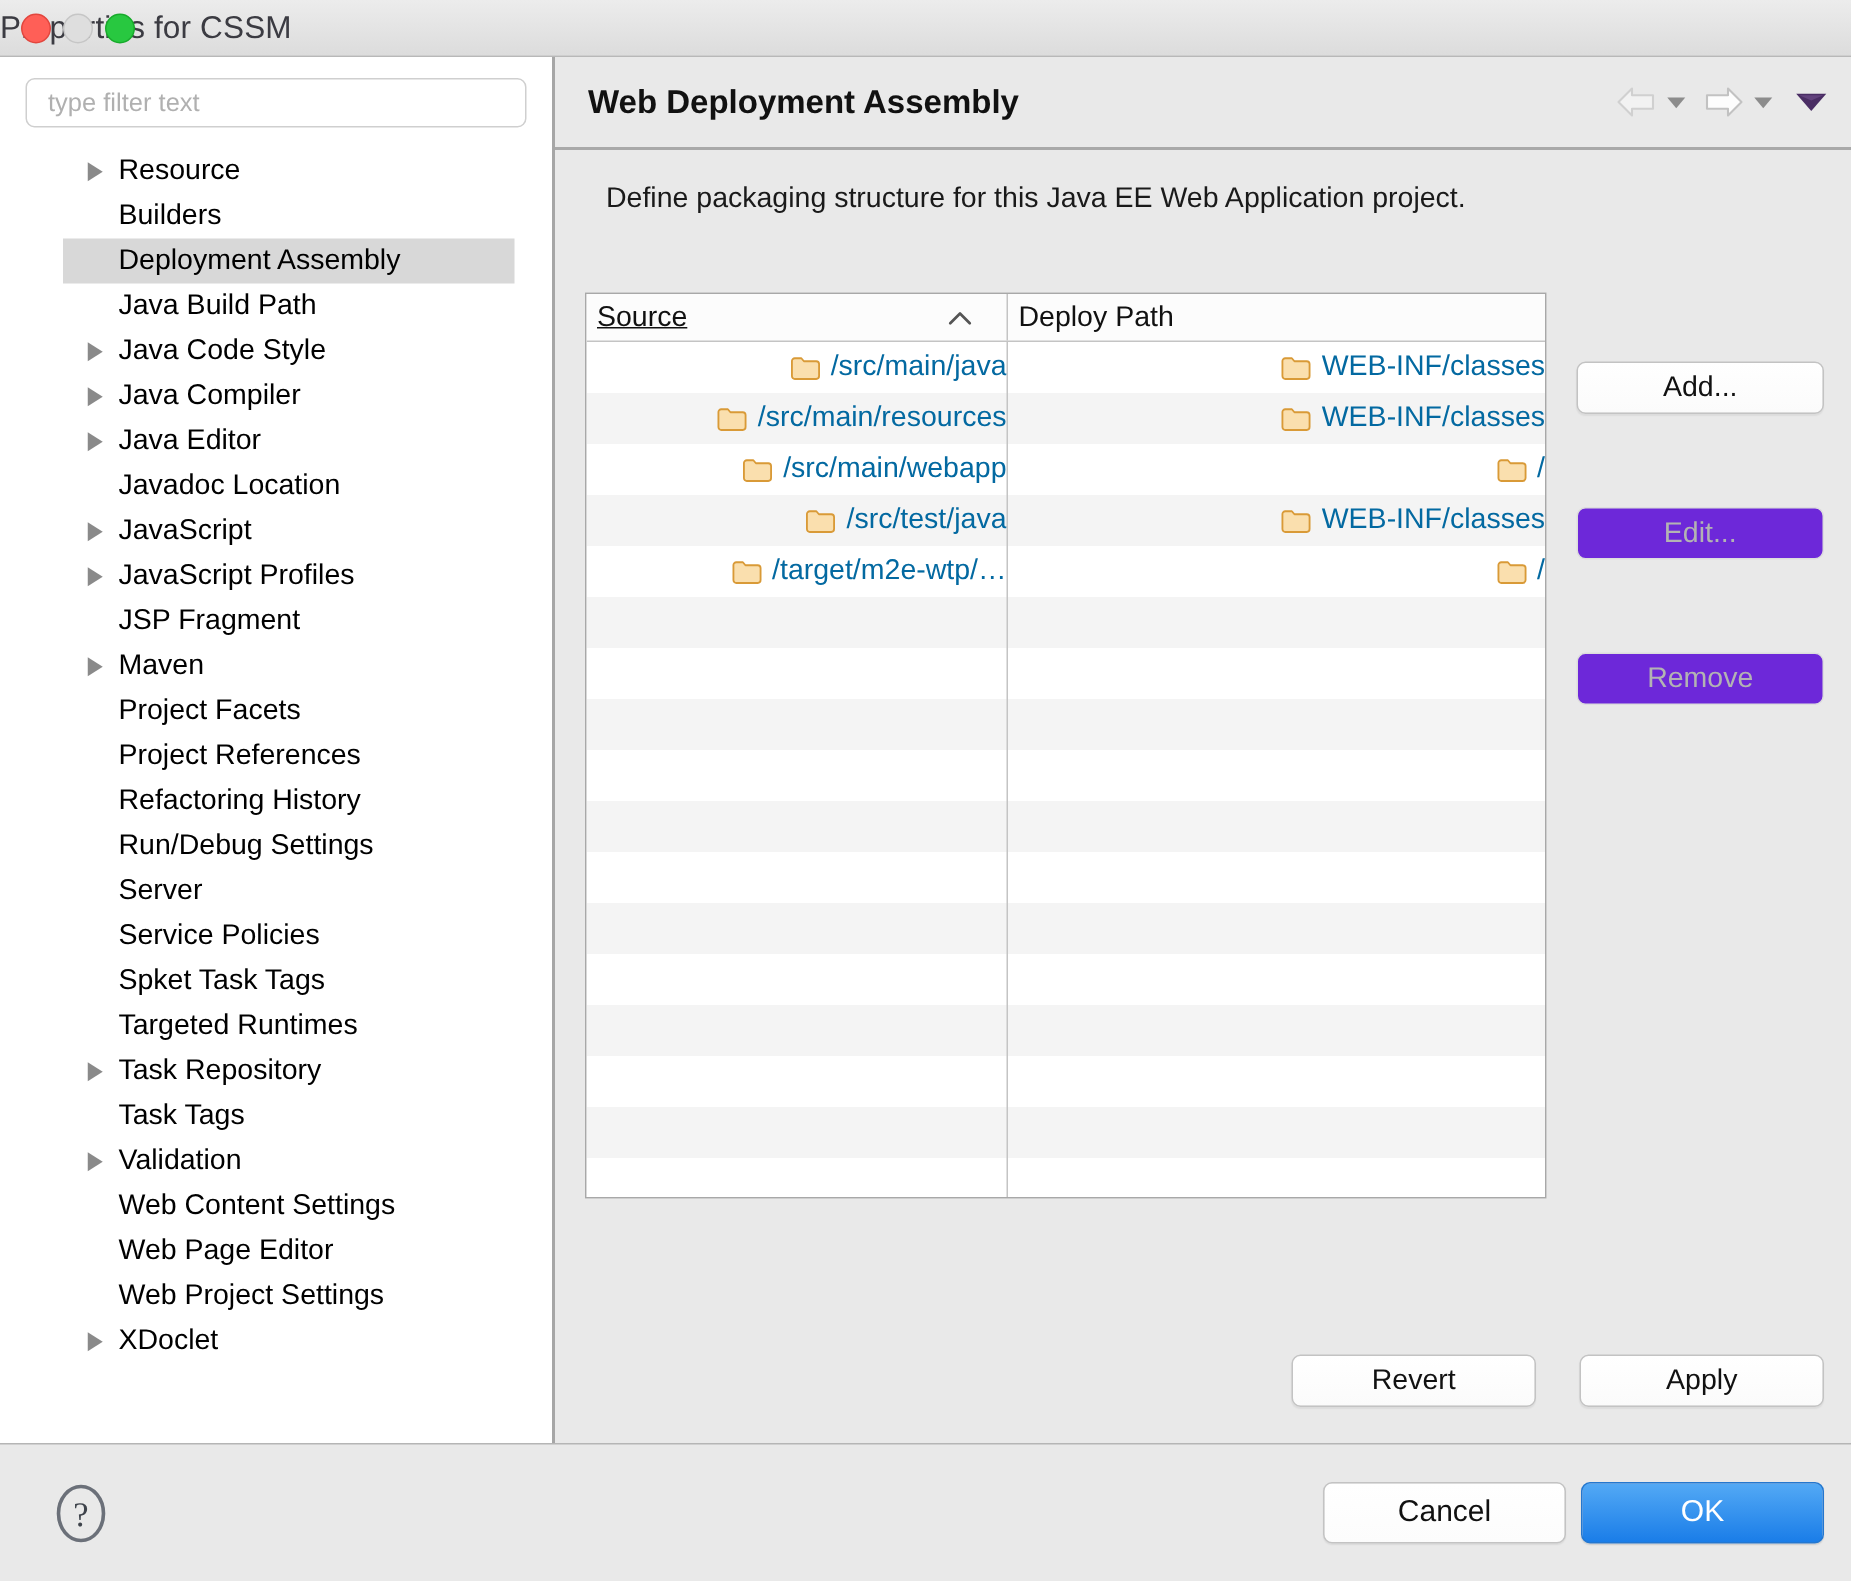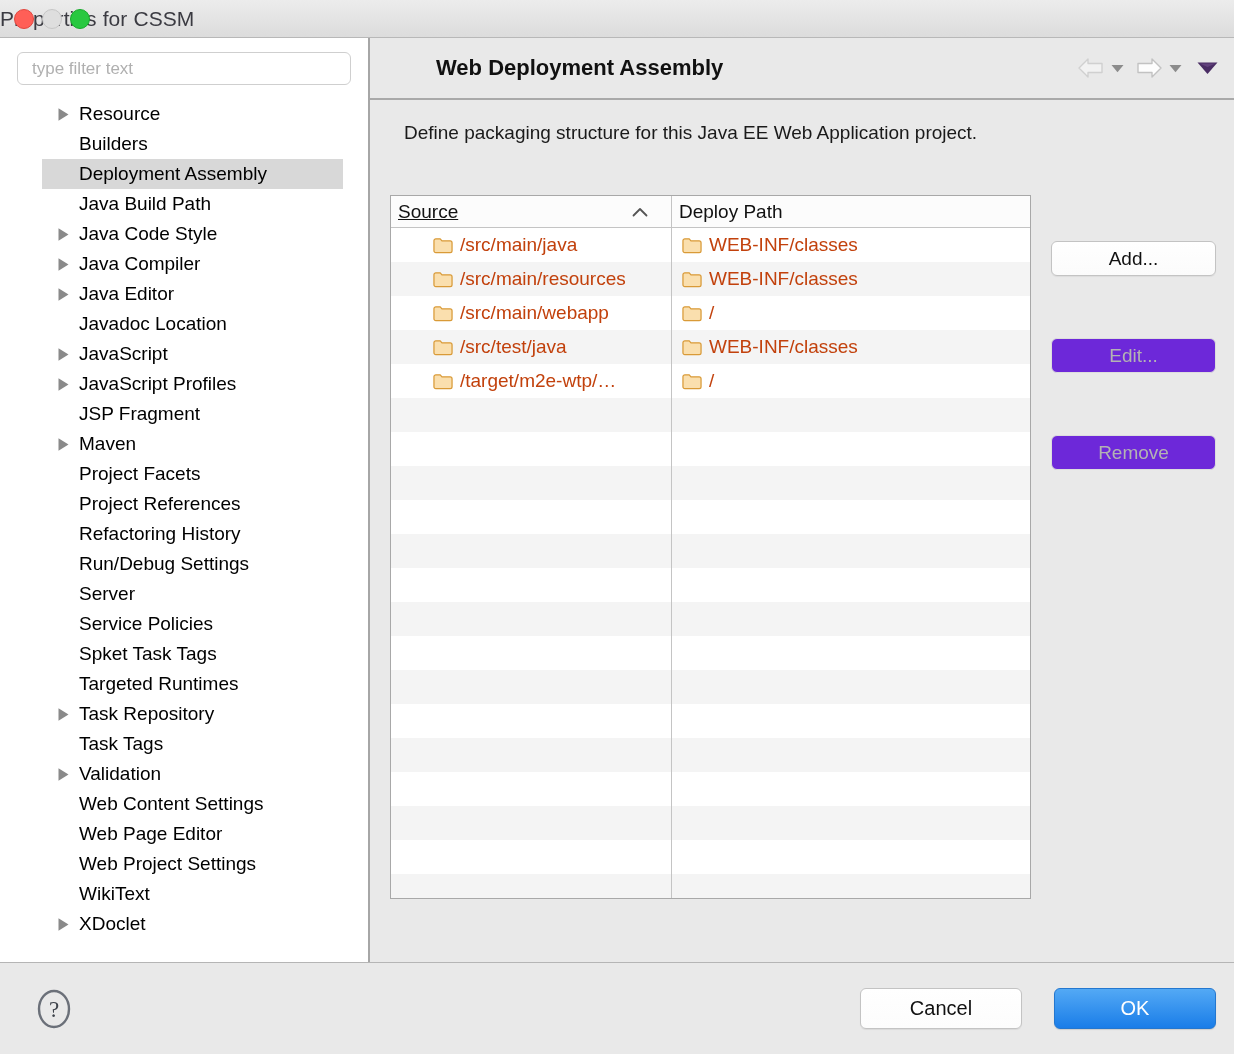--- a/index.html
+++ b/index.html
@@ -128,21 +128,20 @@
     display: flex;
     align-items: center;
     padding: 0 16px 0 22px;
     background: #e9e9e9;
   }
   .page-title {
     font-size: 22px;
     font-weight: bold;
     color: #111;
     flex: 1 1 auto;
-    margin-left: 44px;
   }
   .nav-tools { display: flex; align-items: center; gap: 4px; }
   .nav-btn { display: flex; align-items: center; gap: 5px; padding: 2px 3px; }
   .caret-small { display: block; }
   .caret-purple { display: block; margin-left: 8px; }
 
   .content-inner {
     flex: 1 1 auto;
     padding: 22px 18px 0 20px;
     display: flex;
@@ -202,23 +201,24 @@
   .trow {
     display: flex;
     height: 34px;
     background: #ffffff;
   }
   .trow.alt { background: #f4f4f4; }
   .td {
     display: flex;
     align-items: center;
     font-size: 19px;
-    color: #c2410c;
+    color: #0369a1;
     overflow: hidden;
     white-space: nowrap;
+    justify-content: flex-end;
   }
   .td.col-source { width: 281px; flex: 0 0 281px; border-right: 1px solid #c4c4c4; padding-left: 42px; }
   .td.col-deploy { flex: 1 1 auto; padding-left: 10px; }
   .folder { flex: 0 0 20px; margin-right: 7px; display: block; }
 
   .side-buttons {
     width: 165px;
     flex: 0 0 165px;
     display: flex;
     flex-direction: column;
@@ -259,21 +259,21 @@
     height: 92px;
     flex: 0 0 92px;
     background: #e9e9e9;
     border-top: 1px solid #b5b5b5;
     display: flex;
     align-items: center;
     padding: 0 18px;
   }
   .help-icon { margin-left: 15px; cursor: pointer; display: block; }
   .footer-spacer { flex: 1 1 auto; }
-  .footer-buttons { display: flex; gap: 32px; align-items: flex-end; }
+  .footer-buttons { display: flex; gap: 10px; align-items: flex-end; }
   .btn-cancel {
     width: 162px; height: 41px;
     border-radius: 6px;
     border: 1px solid #c3c3c3;
     background: linear-gradient(to bottom, #ffffff 0%, #fcfcfc 100%);
     font-size: 20px;
     font-family: "Liberation Sans", sans-serif;
     color: #111;
     cursor: pointer;
     box-shadow: 0 1px 1px rgba(0,0,0,0.07);
@@ -443,24 +443,20 @@
             <span class="twisty"></span>
             <span class="tree-label">Web Content Settings</span>
           </div>
           <div class="tree-item">
             <span class="twisty"></span>
             <span class="tree-label">Web Page Editor</span>
           </div>
           <div class="tree-item">
             <span class="twisty"></span>
             <span class="tree-label">Web Project Settings</span>
-          </div>
-          <div class="tree-item">
-            <span class="twisty"></span>
-            <span class="tree-label">WikiText</span>
           </div>
           <div class="tree-item">
             <span class="twisty">
               <svg width="13" height="15" viewBox="0 0 13 15">
                 <path d="M1.5 1.2 L11.5 7.5 L1.5 13.8 Z" fill="#8a8a8a"></path>
               </svg>
             </span>
             <span class="tree-label">XDoclet</span>
           </div>
         </div>
@@ -651,20 +647,24 @@
           </div>
 
           <div class="side-buttons">
             <button class="btn">Add...</button>
             <button class="btn disabled">Edit...</button>
             <button class="btn disabled">Remove</button>
           </div>
 
         </div>
 
+        <div class="apply-row">
+          <button class="btn btn-wide">Revert</button>
+          <button class="btn btn-wide">Apply</button>
+        </div>
 
       </div>
     </div>
   </div>
 
   <div class="footer">
     <svg class="help-icon" width="42" height="42" viewBox="0 0 42 42">
       <ellipse cx="21" cy="21" rx="15" ry="18" fill="none" stroke="#6b7079" stroke-width="2.4"></ellipse>
       <text x="21" y="29" font-family="Liberation Serif, serif" font-size="23" fill="#3e434b" text-anchor="middle">?</text>
     </svg>

